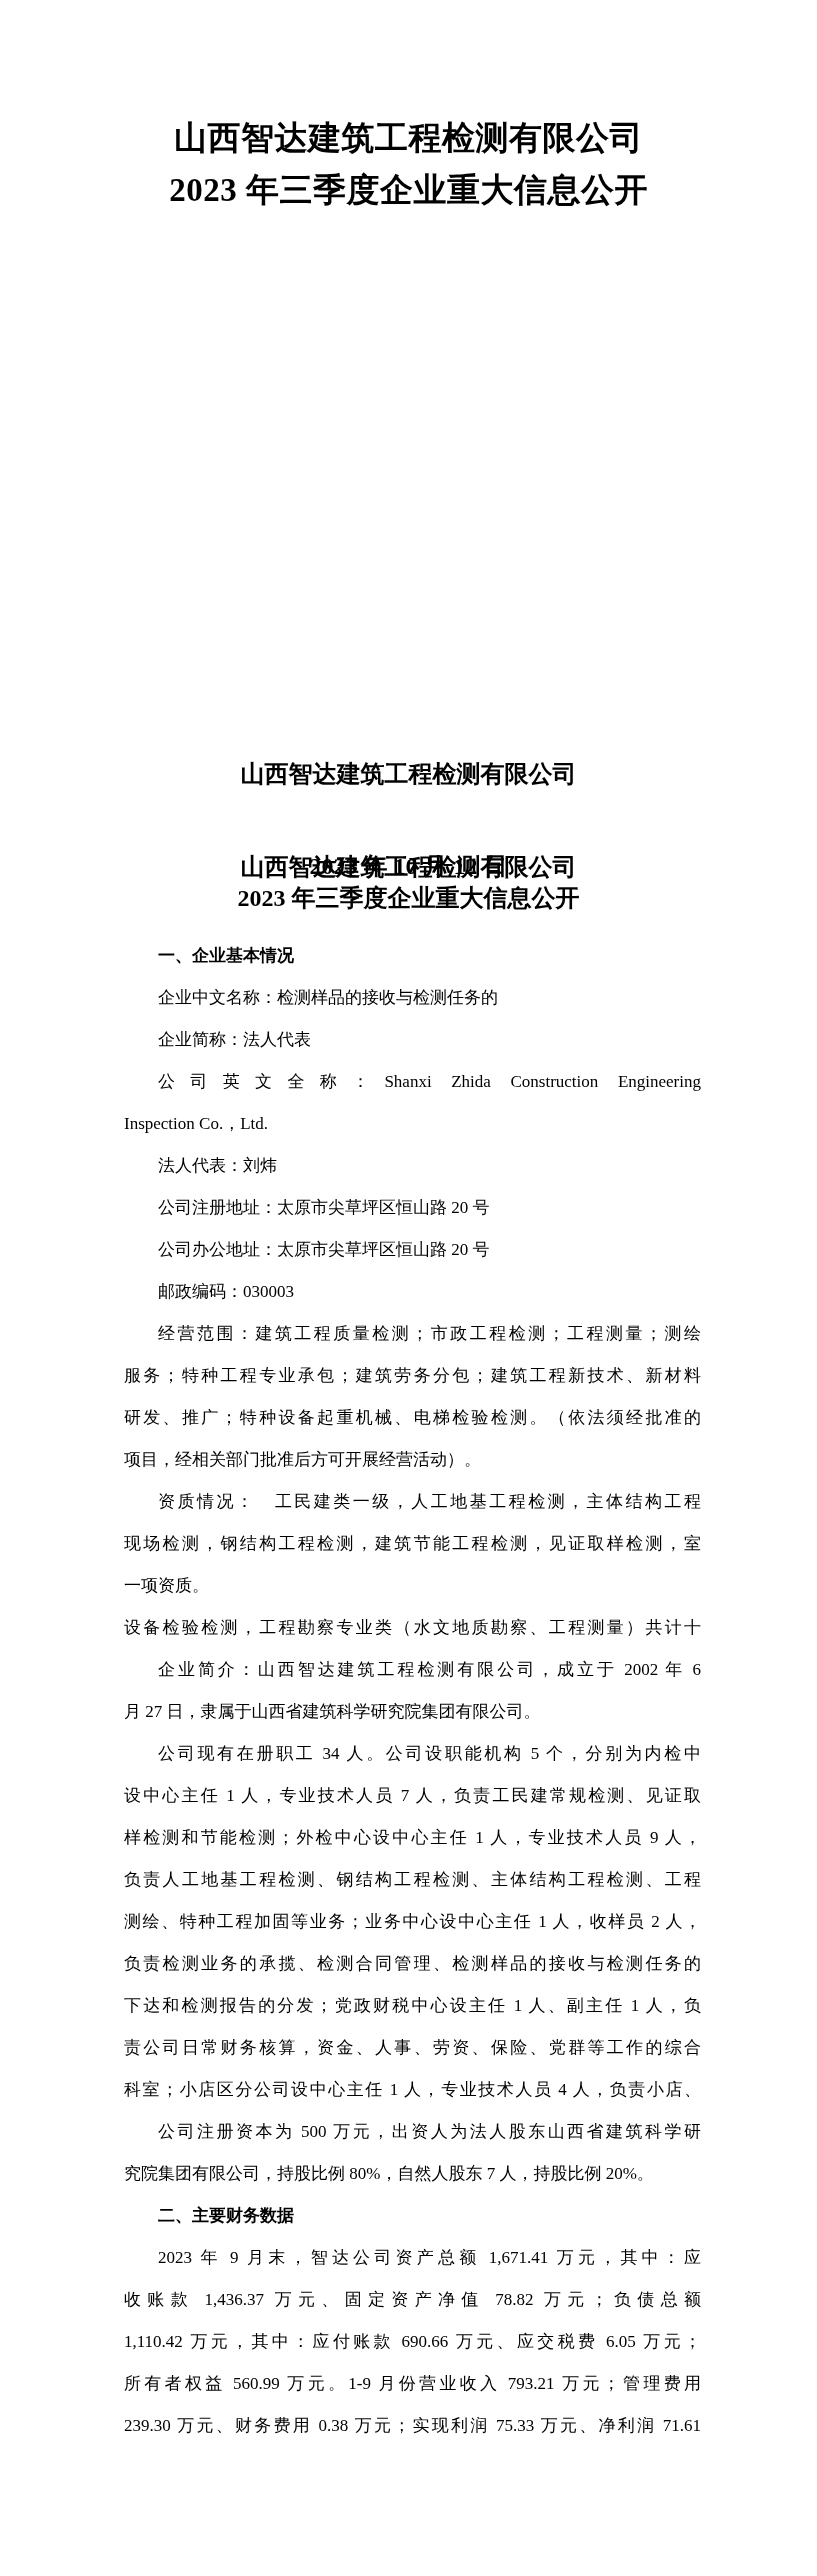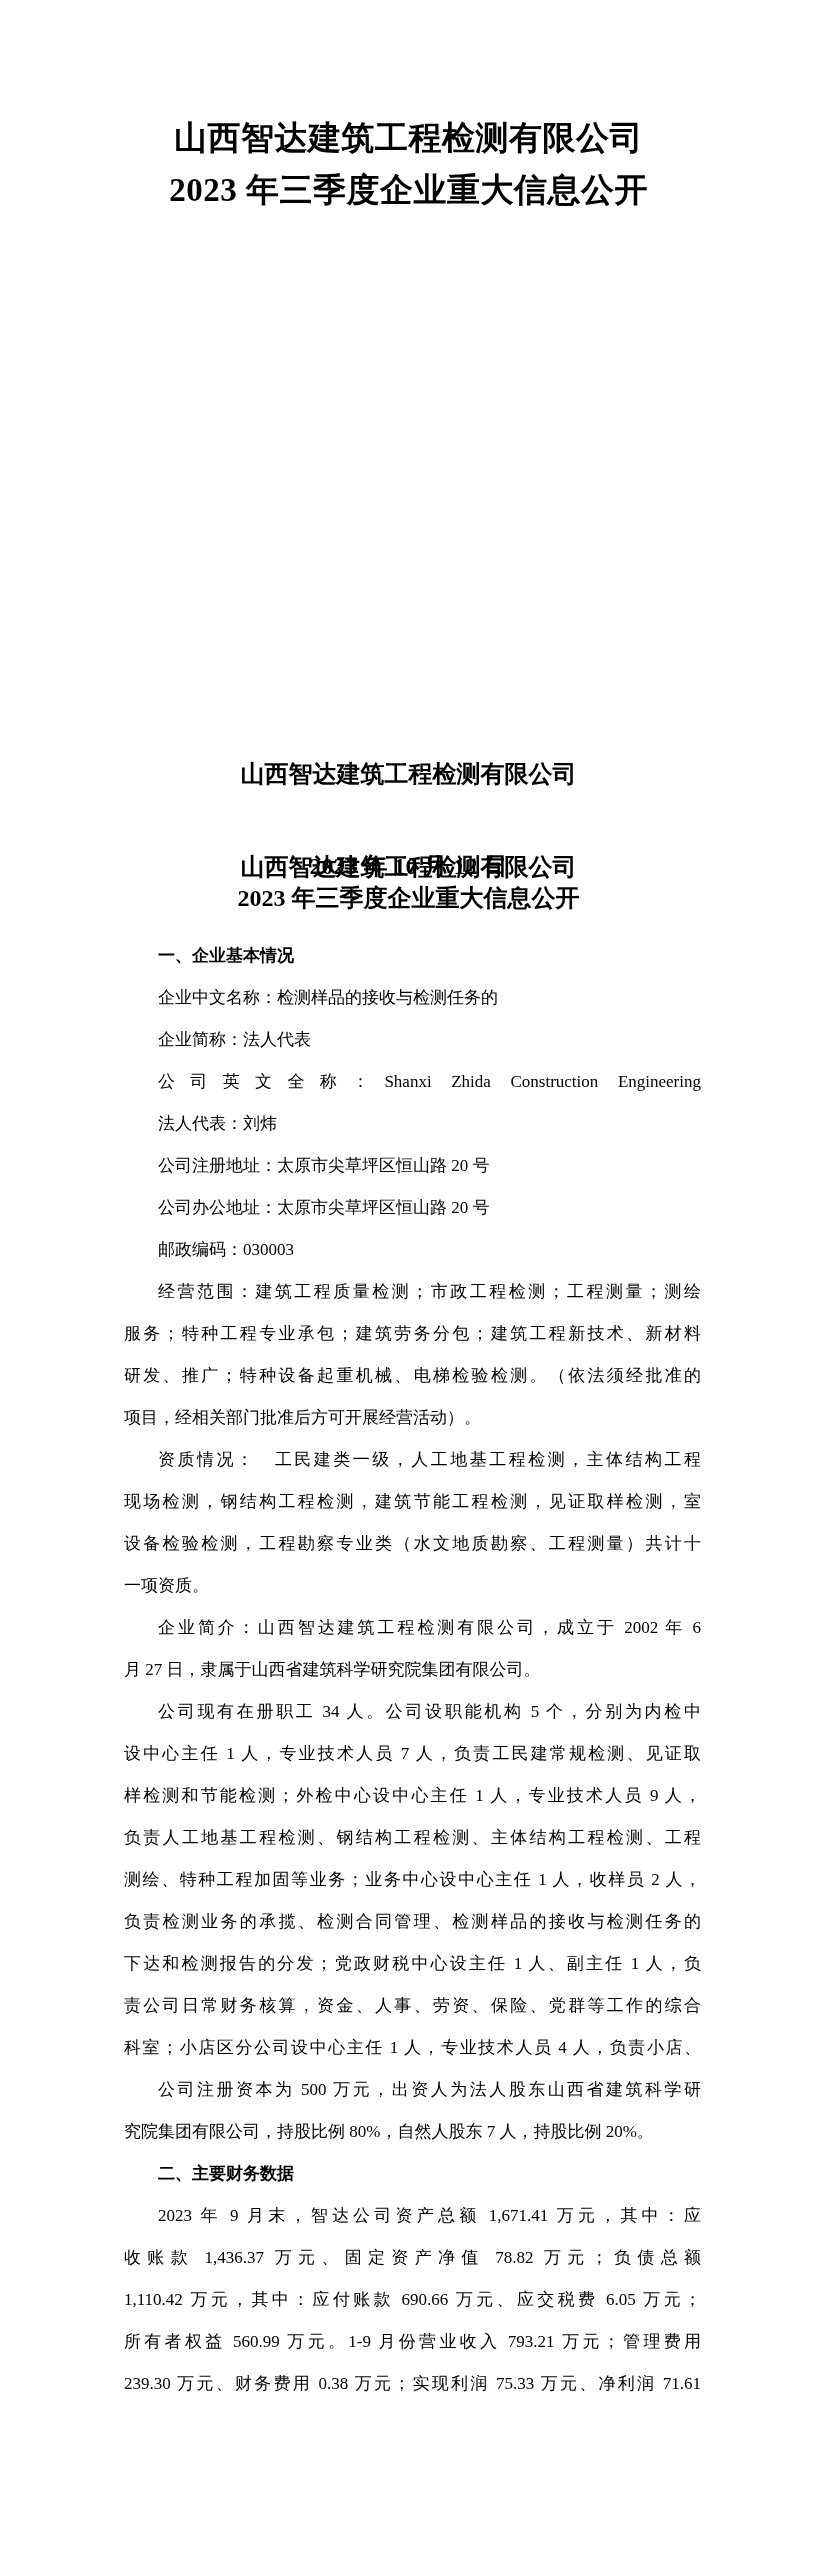--- a/index.html
+++ b/index.html
@@ -66,32 +66,33 @@
 
   <div class="abs mid-line" id="doc-company">山西智达建筑工程检测有限公司</div>
 
   <div class="abs mid-line" id="doc-title">2023 年三季度企业重大信息公开</div>
 
   <div class="body-block">
       <div class="line indent bold">一、企业基本情况</div>
       <div class="line indent">企业中文名称：检测样品的接收与检测任务的</div>
       <div class="line indent">企业简称：法人代表</div>
       <div class="line indent just">公司英文全称：Shanxi Zhida Construction Engineering</div>
+      <div class="line">Inspection Co.，Ltd.</div>
       <div class="line indent">法人代表：刘炜</div>
       <div class="line indent">公司注册地址：太原市尖草坪区恒山路 20 号</div>
       <div class="line indent">公司办公地址：太原市尖草坪区恒山路 20 号</div>
       <div class="line indent">邮政编码：030003</div>
       <div class="line indent just">经营范围：建筑工程质量检测；市政工程检测；工程测量；测绘</div>
       <div class="line just">服务；特种工程专业承包；建筑劳务分包；建筑工程新技术、新材料</div>
       <div class="line just">研发、推广；特种设备起重机械、电梯检验检测。（依法须经批准的</div>
       <div class="line">项目，经相关部门批准后方可开展经营活动）。</div>
       <div class="line indent just">资质情况：　工民建类一级，人工地基工程检测，主体结构工程</div>
       <div class="line just">现场检测，钢结构工程检测，建筑节能工程检测，见证取样检测，室</div>
+      <div class="line">一项资质。</div>
       <div class="line just">设备检验检测，工程勘察专业类（水文地质勘察、工程测量）共计十</div>
-      <div class="line">一项资质。</div>
       <div class="line indent just">企业简介：山西智达建筑工程检测有限公司，成立于 2002 年 6</div>
       <div class="line">月 27 日，隶属于山西省建筑科学研究院集团有限公司。</div>
       <div class="line indent just">公司现有在册职工 34 人。公司设职能机构 5 个，分别为内检中</div>
       <div class="line just">设中心主任 1 人，专业技术人员 7 人，负责工民建常规检测、见证取</div>
       <div class="line just">样检测和节能检测；外检中心设中心主任 1 人，专业技术人员 9 人，</div>
       <div class="line just">负责人工地基工程检测、钢结构工程检测、主体结构工程检测、工程</div>
       <div class="line just">测绘、特种工程加固等业务；业务中心设中心主任 1 人，收样员 2 人，</div>
       <div class="line just">负责检测业务的承揽、检测合同管理、检测样品的接收与检测任务的</div>
       <div class="line just">下达和检测报告的分发；党政财税中心设主任 1 人、副主任 1 人，负</div>
       <div class="line just">责公司日常财务核算，资金、人事、劳资、保险、党群等工作的综合</div>

